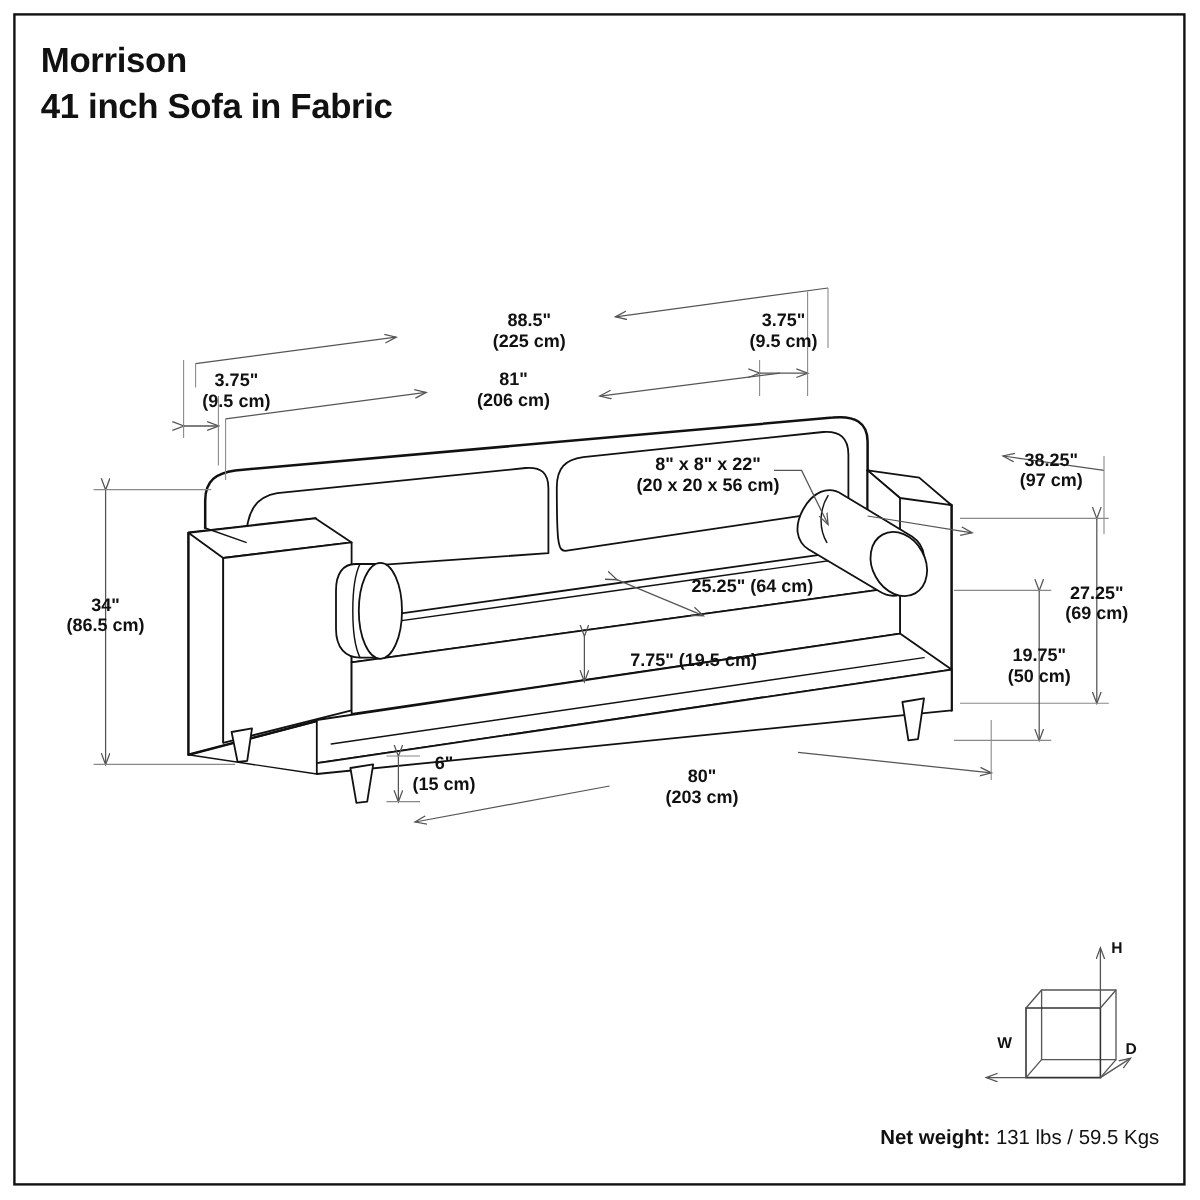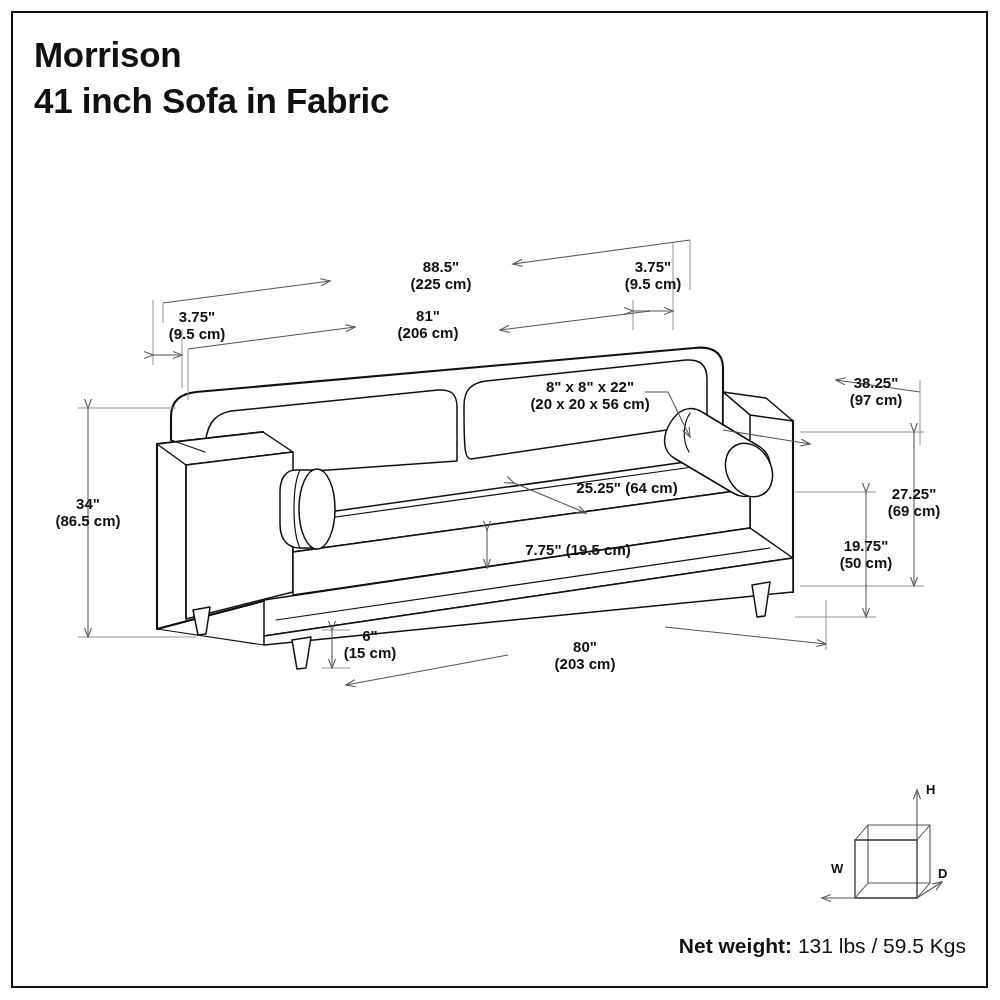--- a/index.html
+++ b/index.html
@@ -1,22 +1,22 @@
 <!DOCTYPE html>
 <html><head>
 <meta charset="utf-8">
 <style>
   html,body{margin:0;padding:0;background:#fff;}
   body{width:1000px;height:1000px;font-family:"Liberation Sans",sans-serif;color:#111;}
   #sheet{position:relative;width:1000px;height:1000px;box-sizing:border-box;}
   #frame{position:absolute;left:11px;top:11px;width:977px;height:977px;border:2px solid #111;box-sizing:border-box;}
-  #title{position:absolute;left:34px;top:32px;font-size:35px;font-weight:bold;line-height:1.32;letter-spacing:-0.3px;}
+  #title{position:absolute;left:34px;top:32px;font-size:29px;font-weight:bold;line-height:1.32;letter-spacing:-0.3px;}
   #title div{white-space:nowrap;}
   #drawing{position:absolute;left:0;top:0;width:1000px;height:1000px;}
-  #netweight{position:absolute;right:34px;bottom:42px;font-size:21px;white-space:nowrap;}
+  #netweight{position:absolute;right:34px;bottom:42px;font-size:17px;white-space:nowrap;}
   #netweight .lbl{font-weight:bold;}
   .dimtxt{font-family:"Liberation Sans",sans-serif;font-weight:bold;font-size:15px;fill:#111;}
   .cubetxt{font-family:"Liberation Sans",sans-serif;font-weight:bold;font-size:13px;fill:#111;}
   .sofa-out{fill:#fff;stroke:#111;stroke-width:2.1;stroke-linejoin:round;stroke-linecap:round;}
   .sofa-in{fill:#fff;stroke:#111;stroke-width:1.5;stroke-linejoin:round;stroke-linecap:round;}
   .sofa-thin{fill:none;stroke:#111;stroke-width:1.2;stroke-linejoin:round;stroke-linecap:round;}
   .dimline{fill:none;stroke:#555;stroke-width:1.05;}
   .extline{fill:none;stroke:#888;stroke-width:0.9;}
   .leader{fill:none;stroke:#555;stroke-width:1.05;}
   .cubeline{fill:none;stroke:#555;stroke-width:1.1;}

